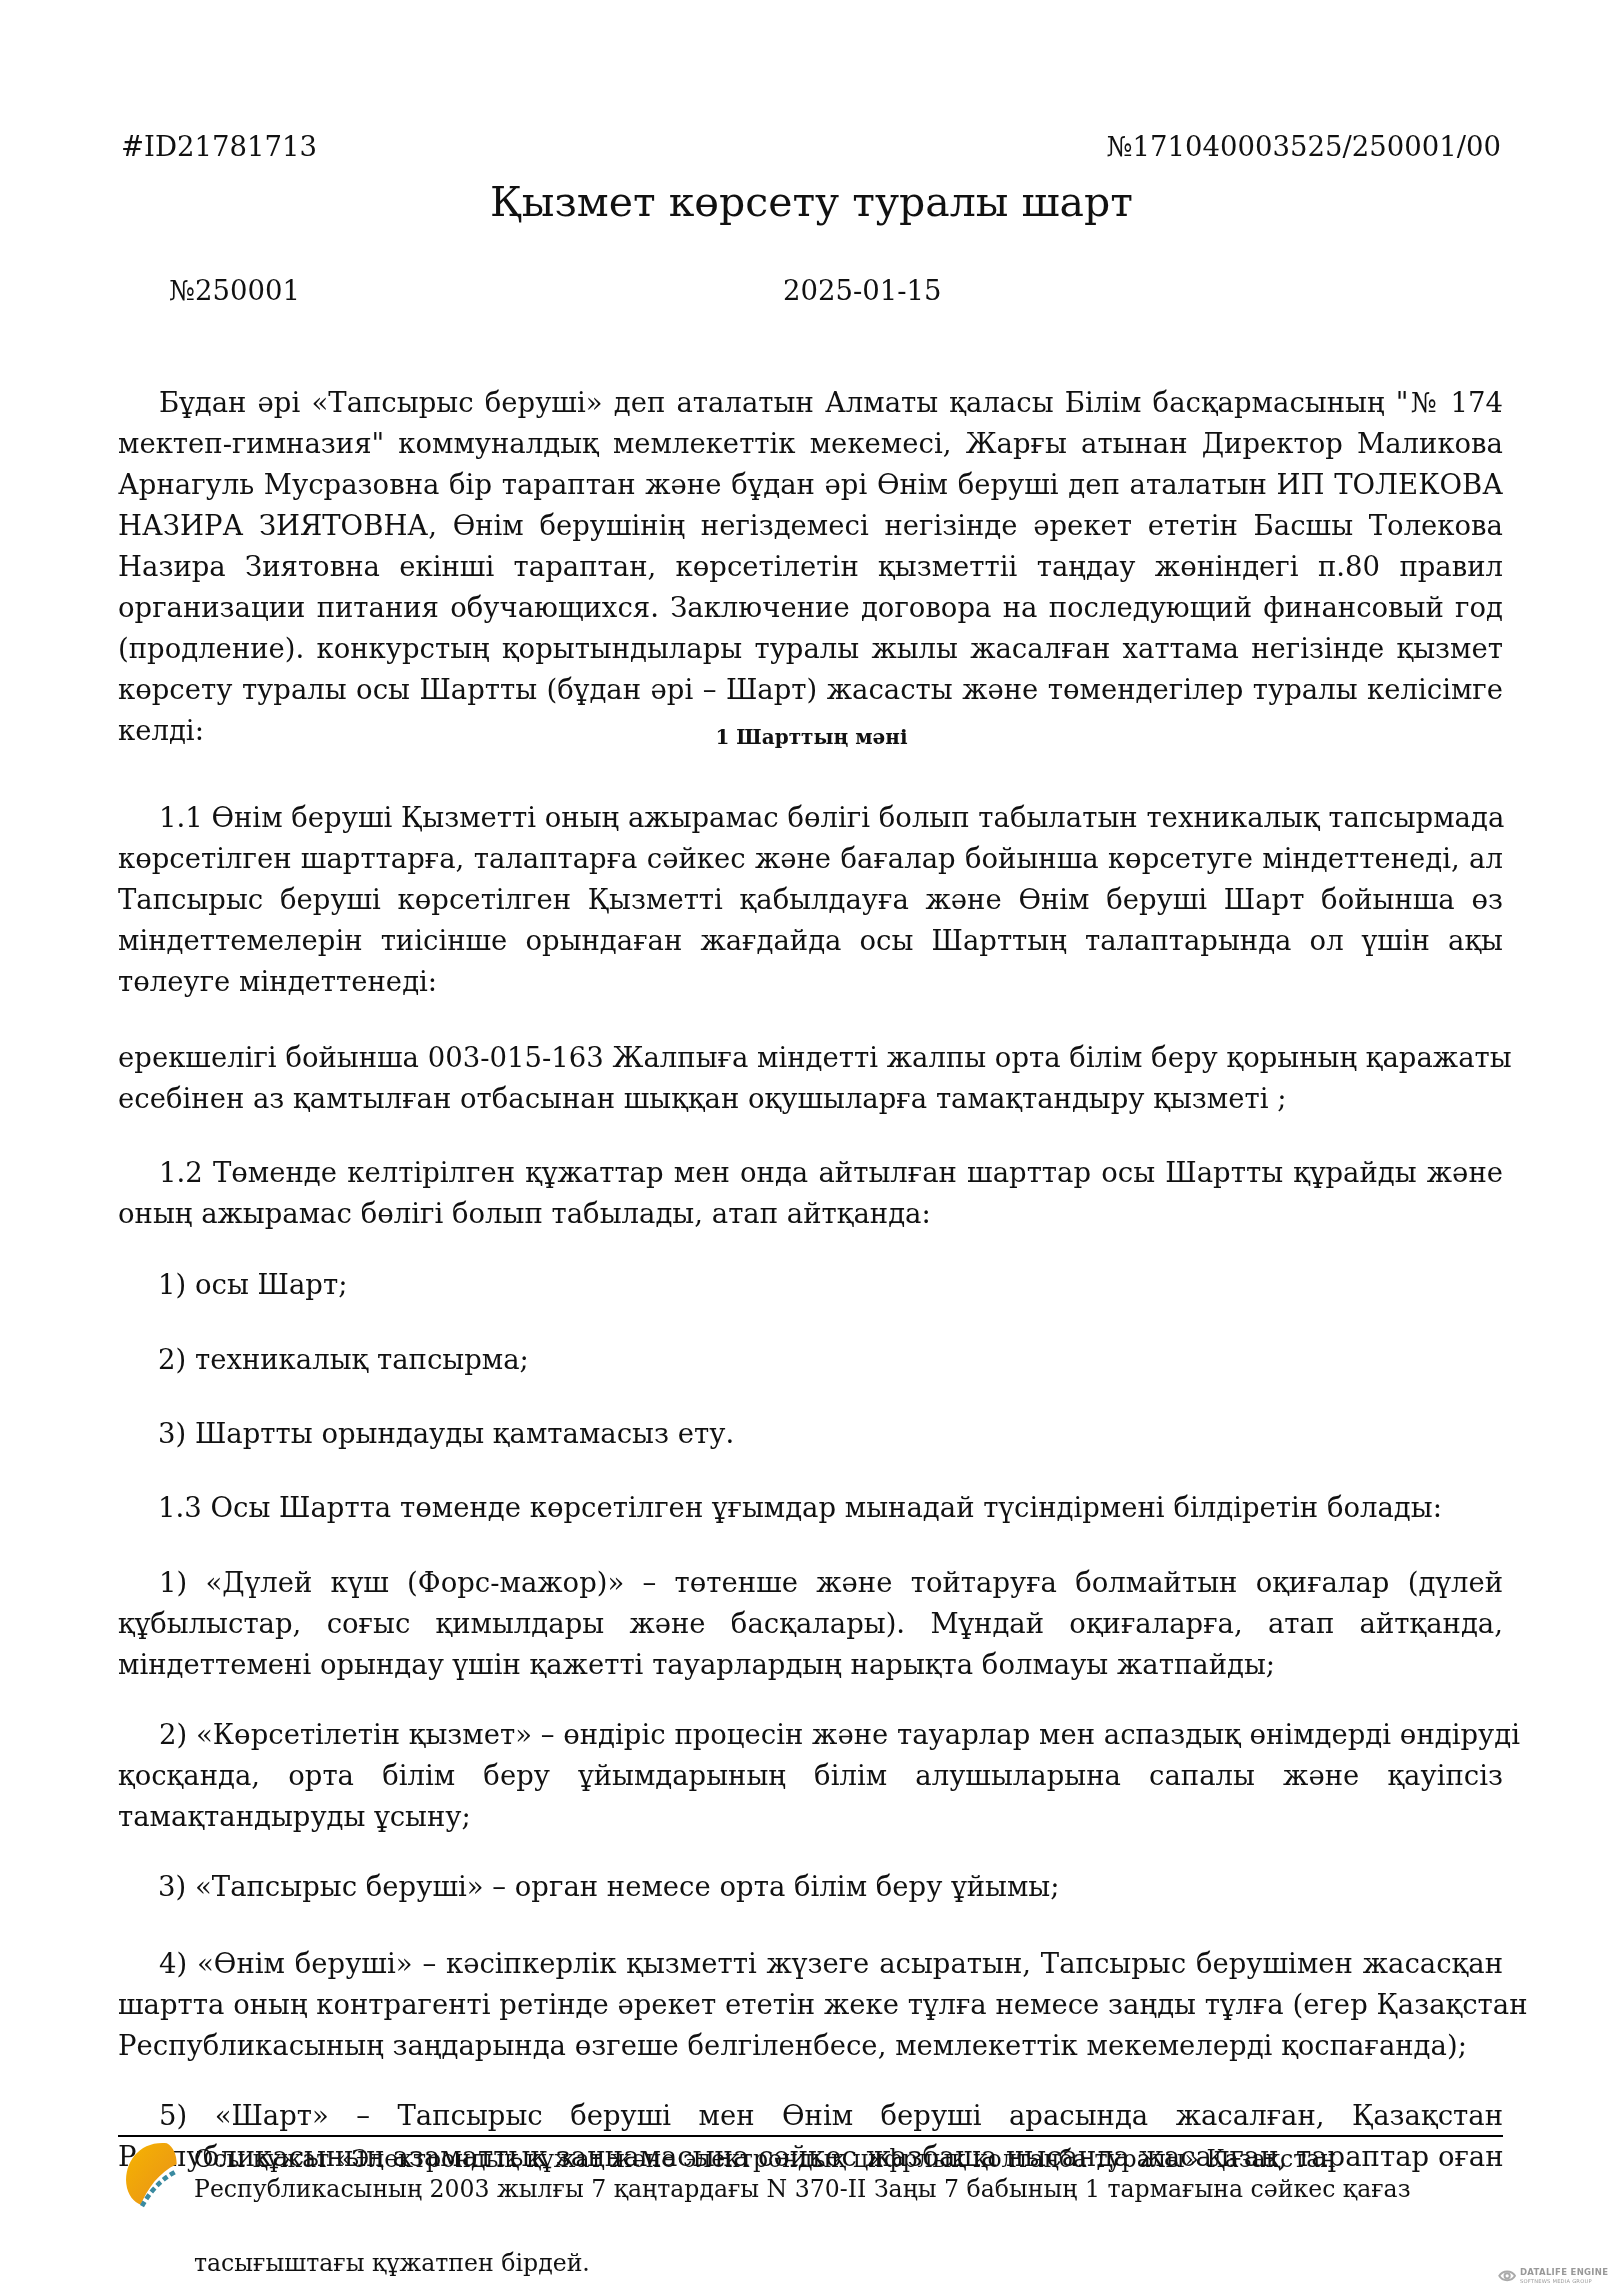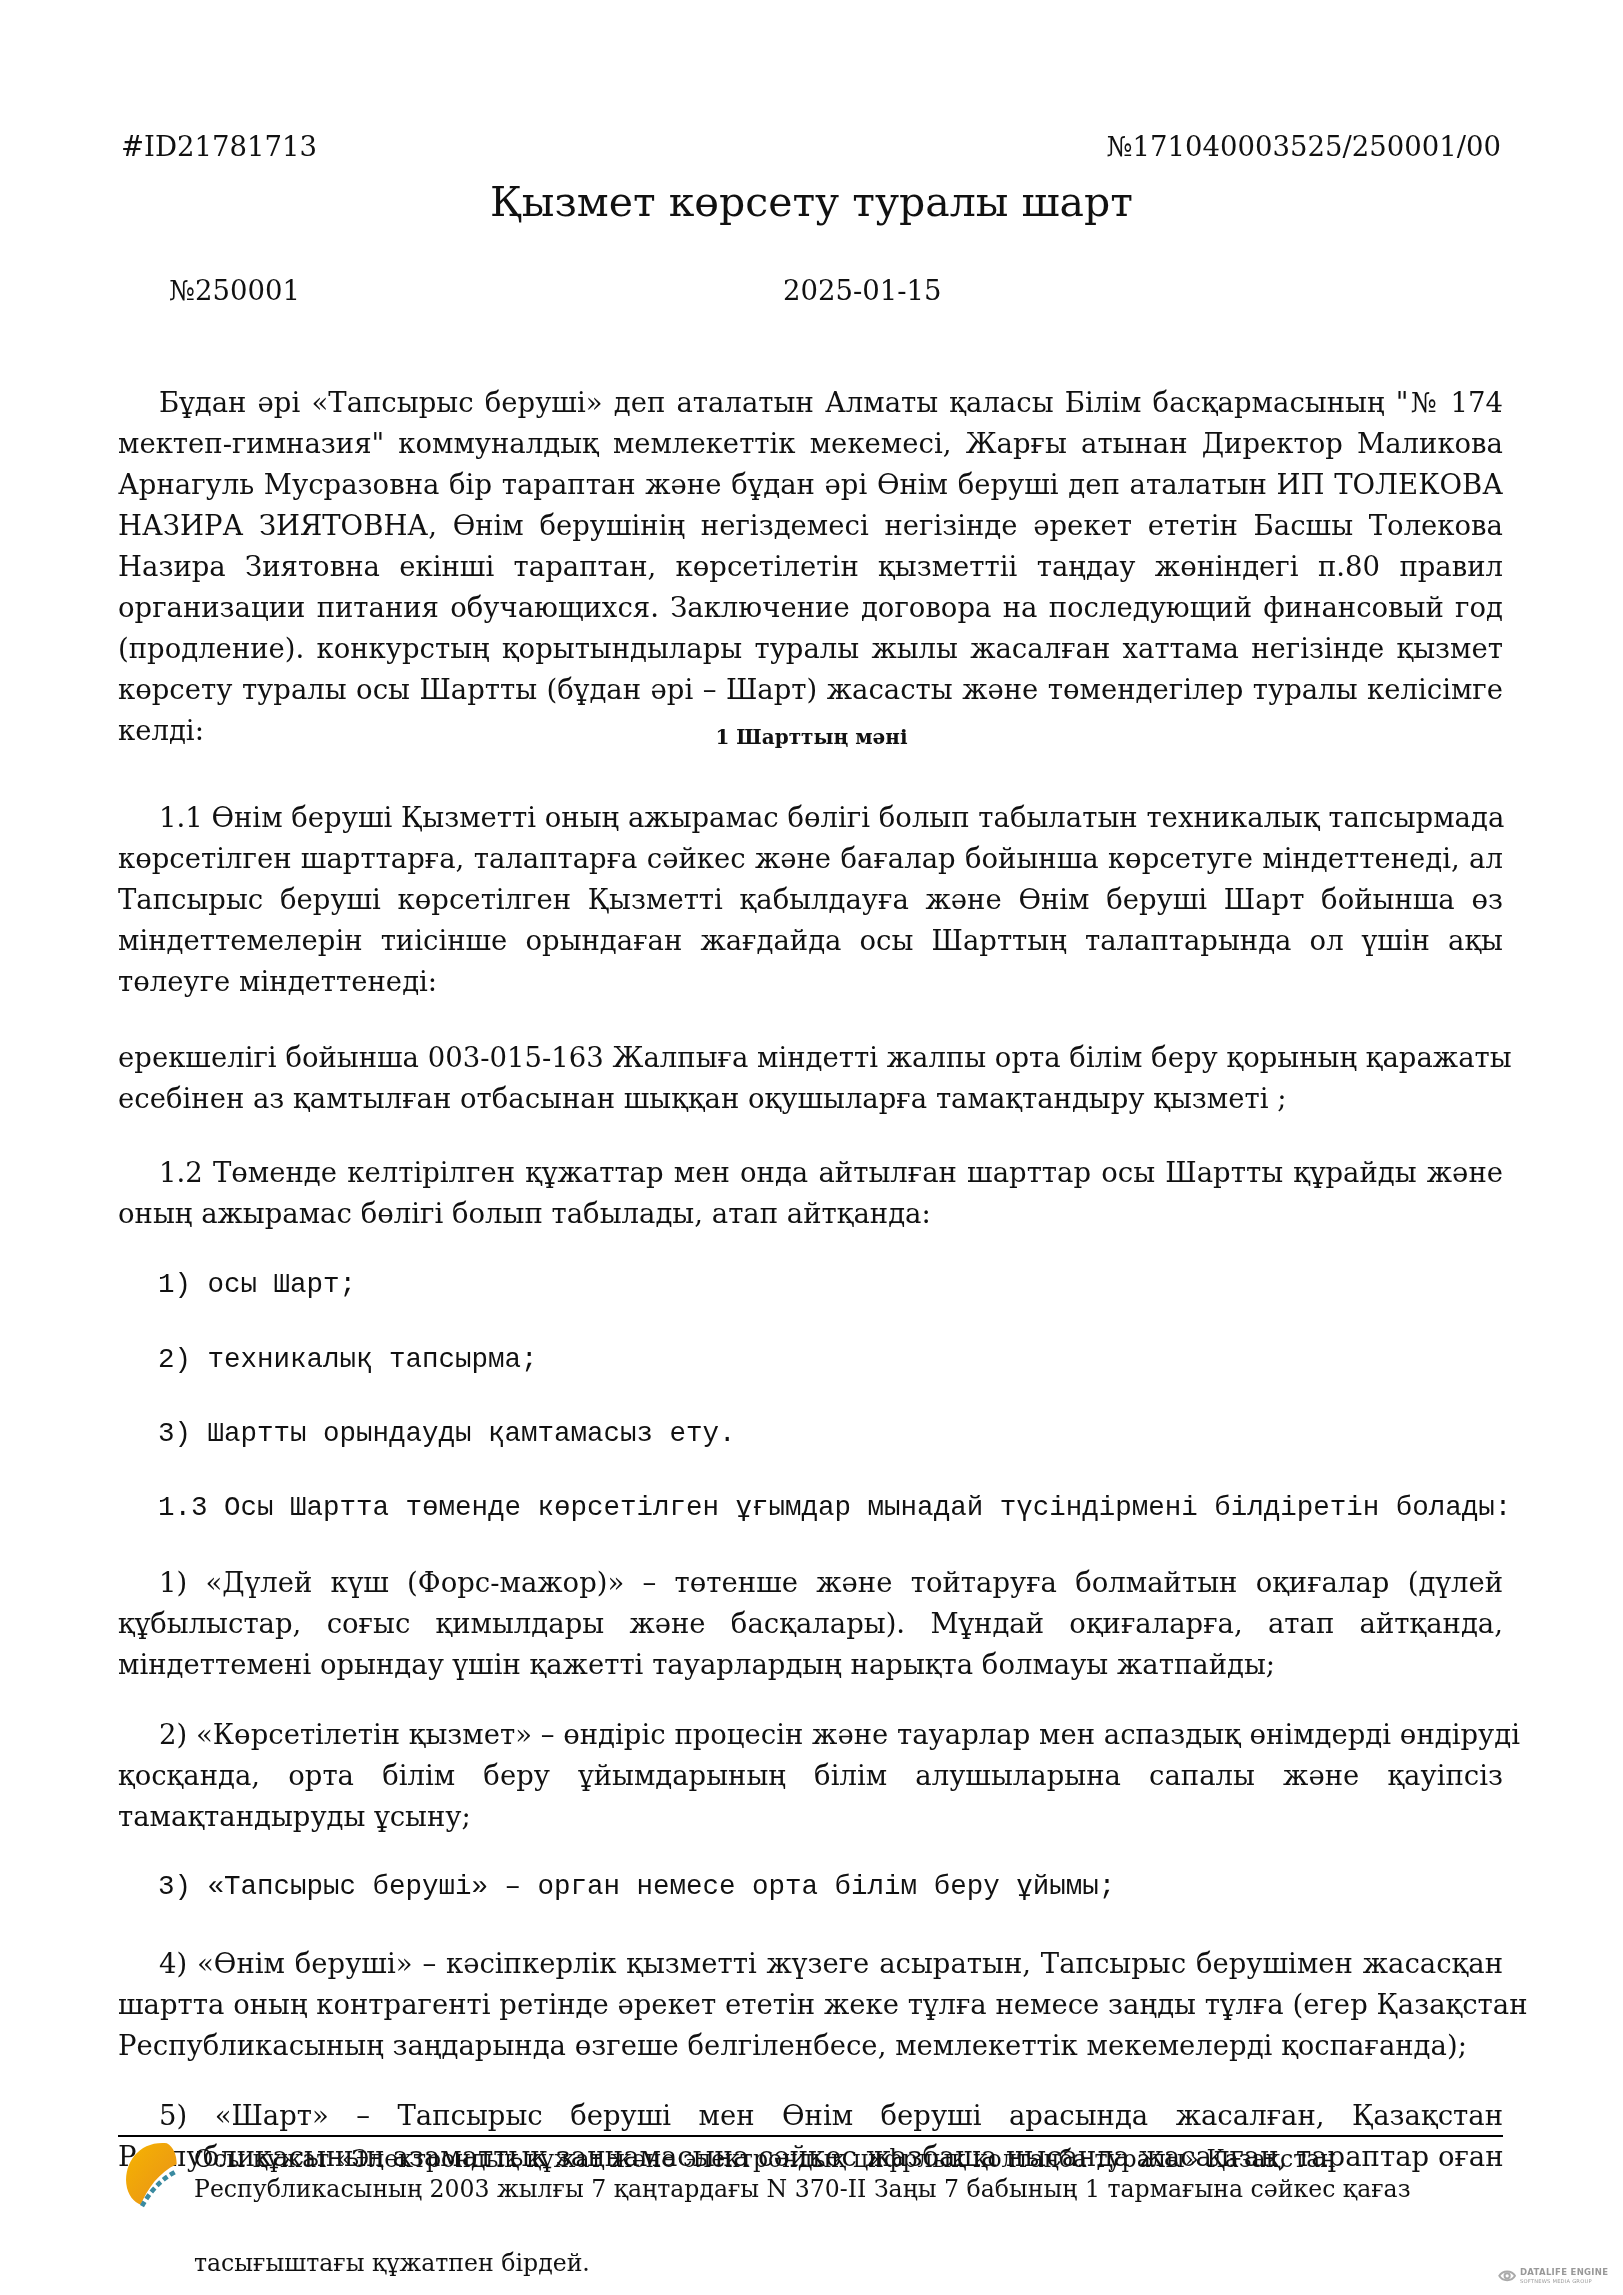--- a/index.html
+++ b/index.html
@@ -1,19 +1,19 @@
 <!DOCTYPE html>
 <html style="font-size:10.5px"><head>
 <meta charset="utf-8">
 <style>
   html, body { margin: 0; padding: 0; background: #ffffff; }
   body { width: 1623px; height: 2295px; position: relative; overflow: hidden;
          font-family: "DejaVu Serif", "Liberation Serif", serif; color: #111; }
   .abs { position: absolute; white-space: nowrap; }
-  .t { font-size: 27.5px; line-height: 41px; font-family: Liberation Mono, monospace; }
+  .t { font-size: 27.5px; line-height: 41px; }
   .hdr { font-size: 27.5px; }
   .title { font-size: 41px; font-weight: normal; }
   .h2 { font-size: 20px; font-weight: bold; }
   .para { position: absolute; left: 118px; width: 1385px; font-size: 27.5px; line-height: 41px;
           text-align: justify; text-align-last: left; }
   .line { display: block; text-align: justify; text-align-last: justify; white-space: nowrap; }
   .line.last { text-align-last: left; }
   .indent { padding-left: 41px; }
   .rule { position: absolute; left: 118px; width: 1385px; height: 0; border-top: 2px solid #000; }
   .footer { font-size: 23.6px; line-height: 30px; }

